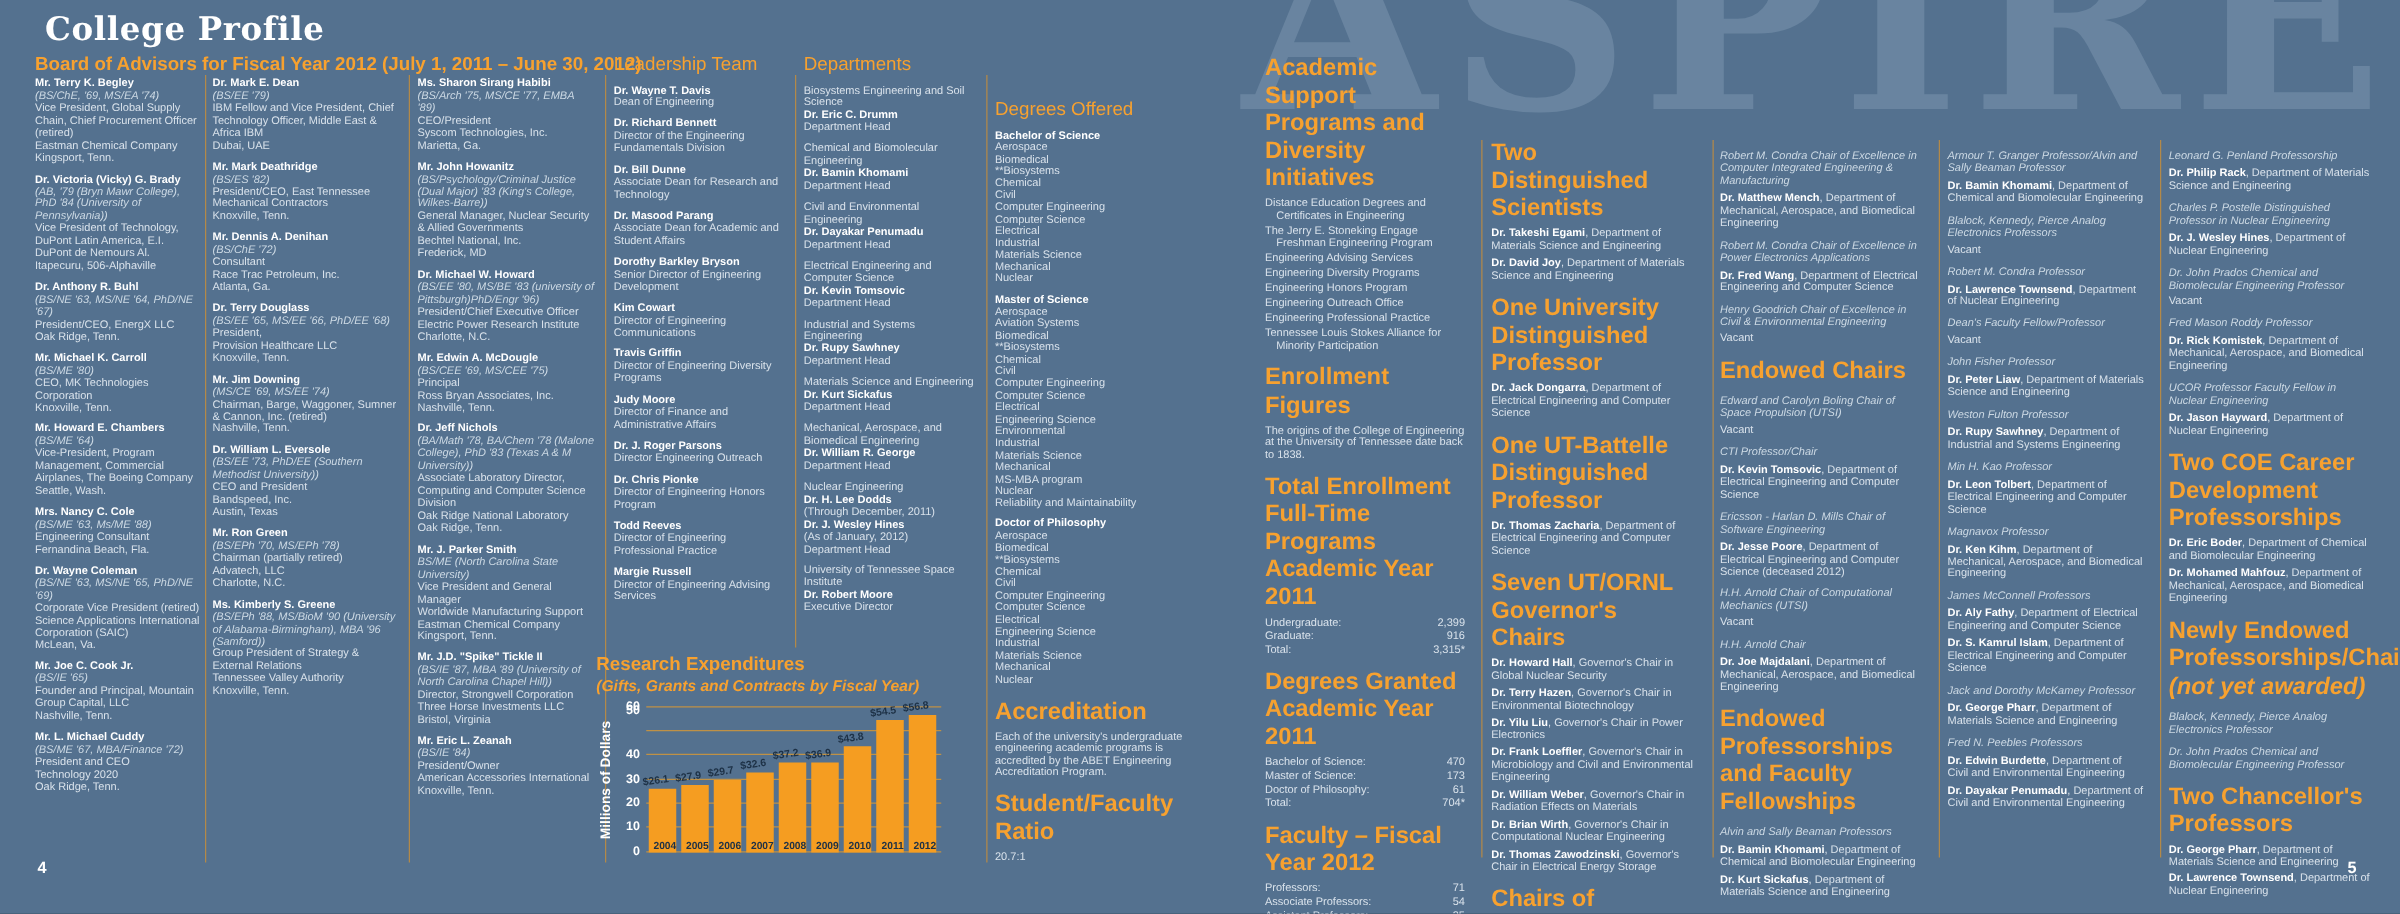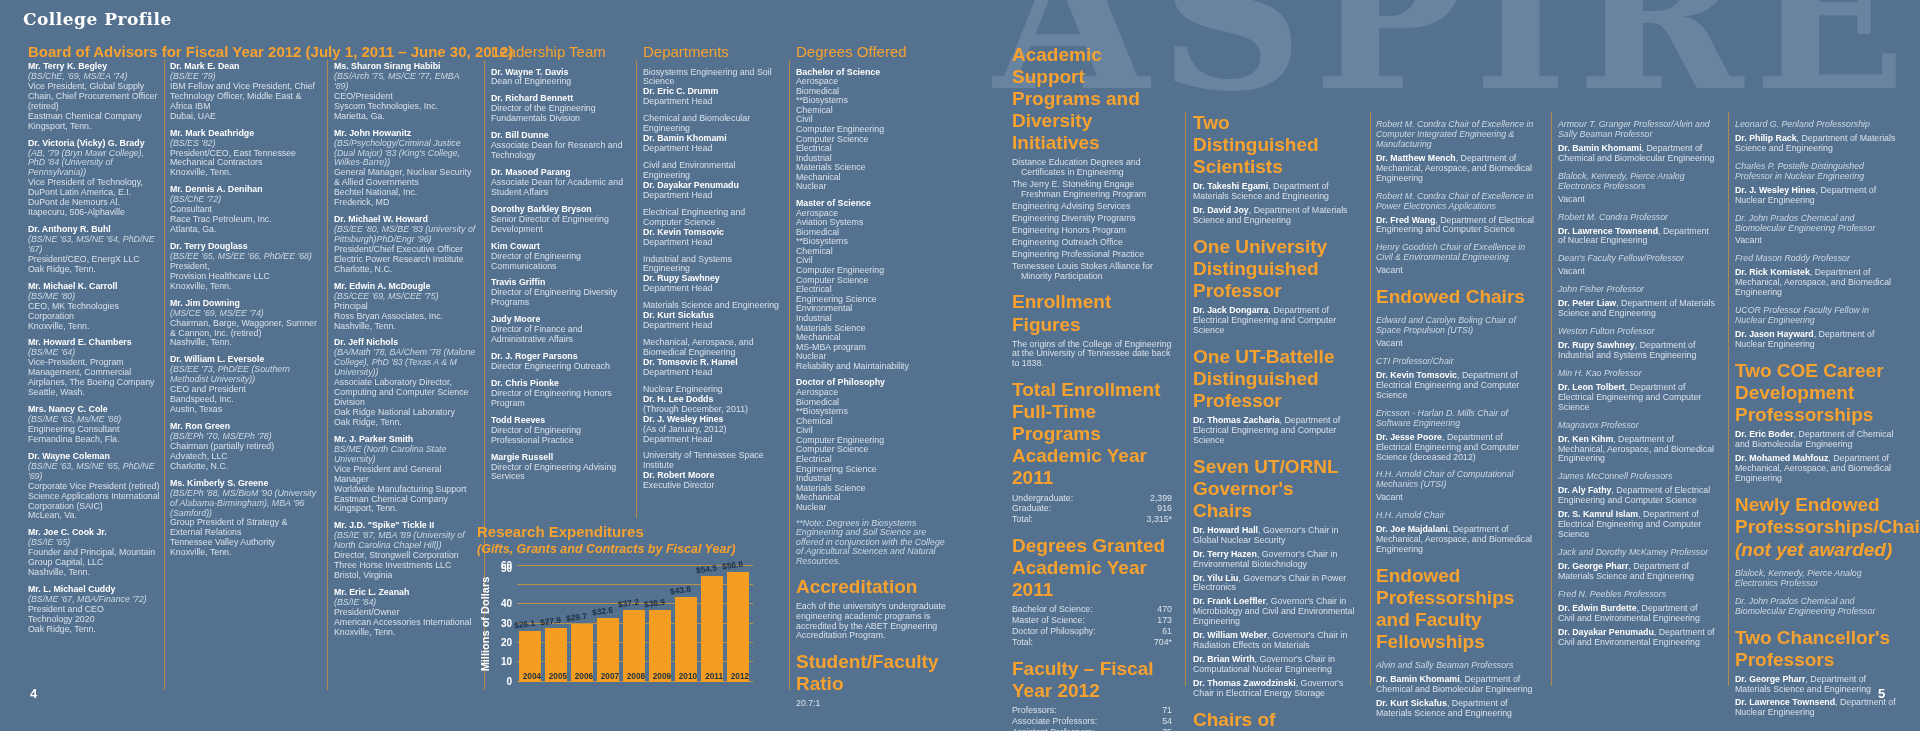--- a/index.html
+++ b/index.html
@@ -4,22 +4,22 @@
 <style>
   html,body{margin:0;padding:0;background:#3a4f63;}
   :root{
     --bg:#54718f; --orange:#f7a12f; --divider:#bd8c41; --bar:#f59d21;
     --barlabel:#1d3146; --light:#d9e2eb; --lighter:#ccd9e4;
   }
   .spread{position:relative;width:1920px;height:731px;background:var(--bg);overflow:hidden;
           font-family:"Liberation Sans",sans-serif;color:var(--light);}
   .watermark{position:absolute;top:-82px;right:4px;font-family:"DejaVu Serif",serif;font-weight:bold;
              font-size:200px;letter-spacing:10px;color:#6d88a3;line-height:1;opacity:.85;}
-  .pg-title{position:absolute;left:23px;top:9px;font-family:"DejaVu Serif",serif;font-weight:bold;
-            font-size:17px;color:#fff;letter-spacing:.5px;}
+  .pg-title{position:absolute;left:36px;top:9px;font-family:"DejaVu Serif",serif;font-weight:bold;
+            font-size:26px;color:#fff;letter-spacing:.5px;}
   .board-heading{position:absolute;left:28px;top:43px;font-size:15px;font-weight:bold;color:var(--orange);}
   .col{position:absolute;top:62px;font-size:8.8px;line-height:1.13;}
   .colh{top:44px;}
   .tophead{font-size:15px;font-weight:normal;color:var(--orange);margin-bottom:7px;line-height:1.1;}
   .entry{margin-bottom:7px;}
   .nm{font-weight:bold;color:#fff;}
   .cred{font-style:italic;color:var(--lighter);}
   .ln{color:var(--light);}
   .person{margin-top:4px;}
   .person .pname{font-weight:bold;color:#fff;}
@@ -318,38 +318,38 @@
         <div class="nm">Dr. Rupy Sawhney</div>
         <div class="ln">Department Head</div>
       </div>
       <div class="entry">
         <div class="ln">Materials Science and Engineering</div>
         <div class="nm">Dr. Kurt Sickafus</div>
         <div class="ln">Department Head</div>
       </div>
       <div class="entry">
         <div class="ln">Mechanical, Aerospace, and Biomedical Engineering</div>
-        <div class="nm">Dr. Tomsovic R. Hamel</div>
+        <div class="nm">Dr. William R. George</div>
         <div class="ln">Department Head</div>
       </div>
       <div class="entry">
         <div class="ln">Nuclear Engineering</div>
         <div class="nm">Dr. H. Lee Dodds</div>
         <div class="ln">(Through December, 2011)</div>
         <div class="nm">Dr. J. Wesley Hines</div>
         <div class="ln">(As of January, 2012)</div>
         <div class="ln">Department Head</div>
       </div>
       <div class="entry">
         <div class="ln">University of Tennessee Space Institute</div>
         <div class="nm">Dr. Robert Moore</div>
         <div class="ln">Executive Director</div>
       </div>
     </div>
-  <div class="col colh tight" id="degrees" style="left:796px;width:152px;">
+  <div class="col colh tight" id="degrees" style="left:796px;width:152px;margin-top:36px;">
       <div class="tophead">Degrees Offered</div>
       <div class="whead">Bachelor of Science</div>
       <div class="ln">Aerospace</div>
       <div class="ln">Biomedical</div>
       <div class="ln">**Biosystems</div>
       <div class="ln">Chemical</div>
       <div class="ln">Civil</div>
       <div class="ln">Computer Engineering</div>
       <div class="ln">Computer Science</div>
       <div class="ln">Electrical</div>
@@ -382,21 +382,20 @@
       <div class="ln">Chemical</div>
       <div class="ln">Civil</div>
       <div class="ln">Computer Engineering</div>
       <div class="ln">Computer Science</div>
       <div class="ln">Electrical</div>
       <div class="ln">Engineering Science</div>
       <div class="ln">Industrial</div>
       <div class="ln">Materials Science</div>
       <div class="ln">Mechanical</div>
       <div class="ln">Nuclear</div>
-      <div class="note">**Note: Degrees in Biosystems Engineering and Soil Science are offered in conjunction with the College of Agricultural Sciences and Natural Resources.</div>
       <div class="ohead">Accreditation</div>
       <div class="ln para">Each of the university's undergraduate engineering academic programs is accredited by the ABET Engineering Accreditation Program.</div>
       <div class="ohead">Student/Faculty Ratio</div>
       <div class="ln">20.7:1</div>
     </div>
 
   <div class="col colh" id="colA" style="left:1012px;width:160px;">
       <div class="ohead">Academic Support Programs and Diversity Initiatives</div>
       <div class="item">Distance Education Degrees and Certificates in Engineering</div>
       <div class="item">The Jerry E. Stoneking Engage Freshman Engineering Program</div>

